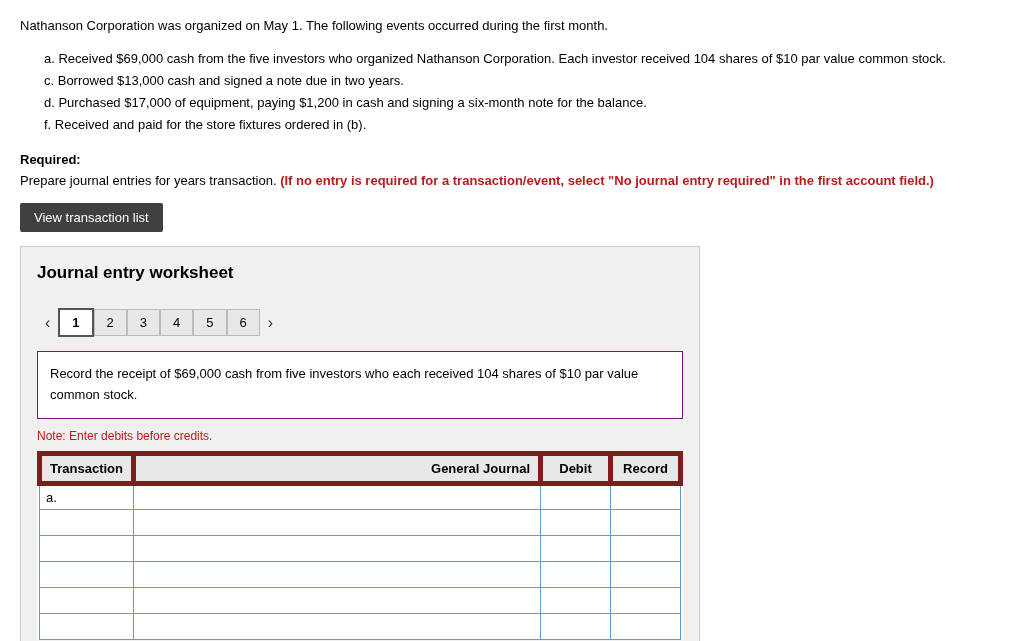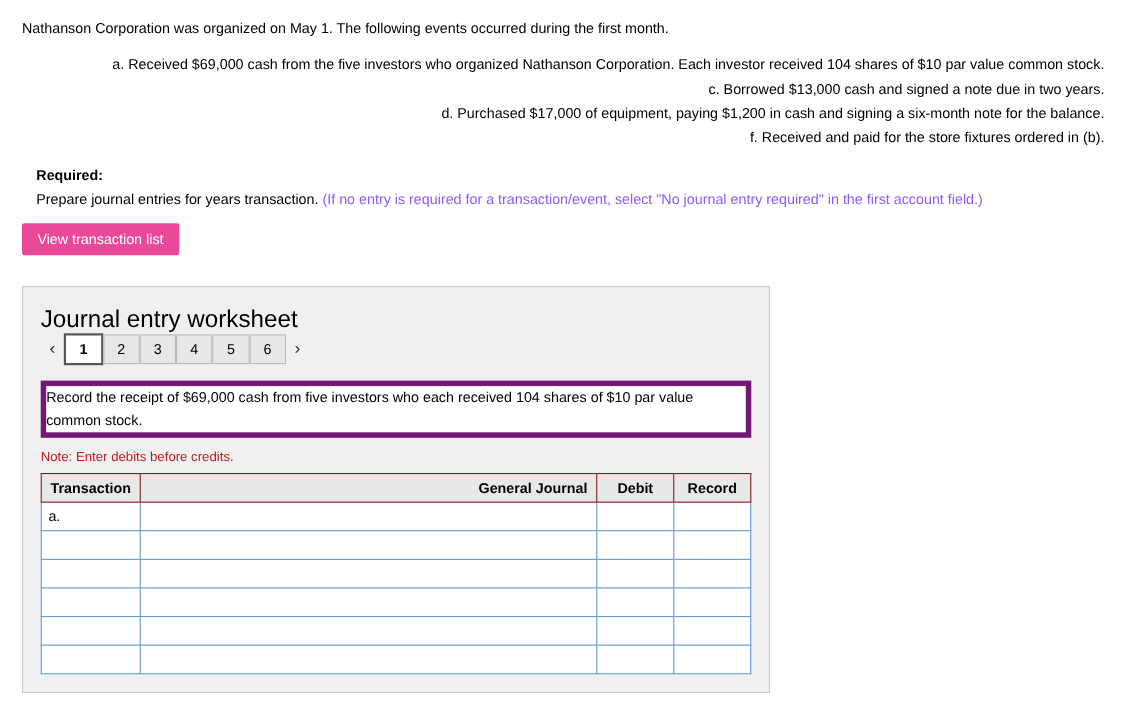--- a/index.html
+++ b/index.html
@@ -10,58 +10,57 @@
       color: #000;
       padding: 16px 20px;
     }
     .intro-text {
       margin-bottom: 12px;
       line-height: 1.5;
     }
     .events-list {
       margin: 8px 0 8px 24px;
       line-height: 1.7;
-      text-align: right;
     }
     .events-list li {
       list-style: none;
     }
     .required-section {
-      margin: 14px 0 12px 13px;
+      margin: 14px 0 12px 0;
     }
     .required-section p {
       line-height: 1.6;
     }
     .required-bold {
       font-weight: bold;
     }
     .required-red {
-      color: #8b5cf6;
-      font-weight: normal;
+      color: #b91c1c;
+      font-weight: bold;
     }
     .btn-view-transaction {
-      background-color: #ec4899;
+      background-color: #404040;
       color: #fff;
       border: none;
       padding: 7px 14px;
       font-size: 13px;
       cursor: pointer;
       border-radius: 2px;
-      margin-bottom: 28px;
+      margin-bottom: 14px;
     }
     .worksheet-container {
       background: #f0f0f0;
       border: 1px solid #ccc;
       padding: 16px;
       max-width: 680px;
     }
     .worksheet-title {
-      font-size: 22px;
-      font-weight: normal;
-      margin-bottom: 0;
+      font-size: 17px;
+      font-weight: bold;
+      margin-bottom: 25px;
     }
     .tab-nav {
       display: flex;
       align-items: center;
       margin-bottom: 14px;
       gap: 0;
     }
     .tab-nav-arrow {
       background: none;
       border: none;
@@ -83,38 +82,39 @@
       background: #fff;
       border: 2px solid #555;
       font-weight: bold;
     }
     .tab-item:not(.active) {
       background: #e8e8e8;
       border: 1px solid #bbb;
     }
     .description-box {
       background: #fff;
-      border: 5px solid #701a75;
+      border: 1px solid #701a75;
+      padding: 12px;
       margin-bottom: 10px;
       line-height: 1.6;
       font-size: 13px;
     }
     .note-text {
       color: #b91c1c;
       font-size: 12px;
       margin-bottom: 8px;
     }
     .journal-table {
       width: 100%;
       border-collapse: collapse;
       background: #fff;
     }
     .journal-table th {
       background: #e8e8e8;
-      border: 1px solid #7f1d1d;
+      border: 5px solid #7f1d1d;
       padding: 5px 8px;
       text-align: center;
       font-weight: bold;
       font-size: 13px;
     }
     .journal-table th.col-transaction {
       width: 90px;
       text-align: left;
       padding-left: 8px;
     }

